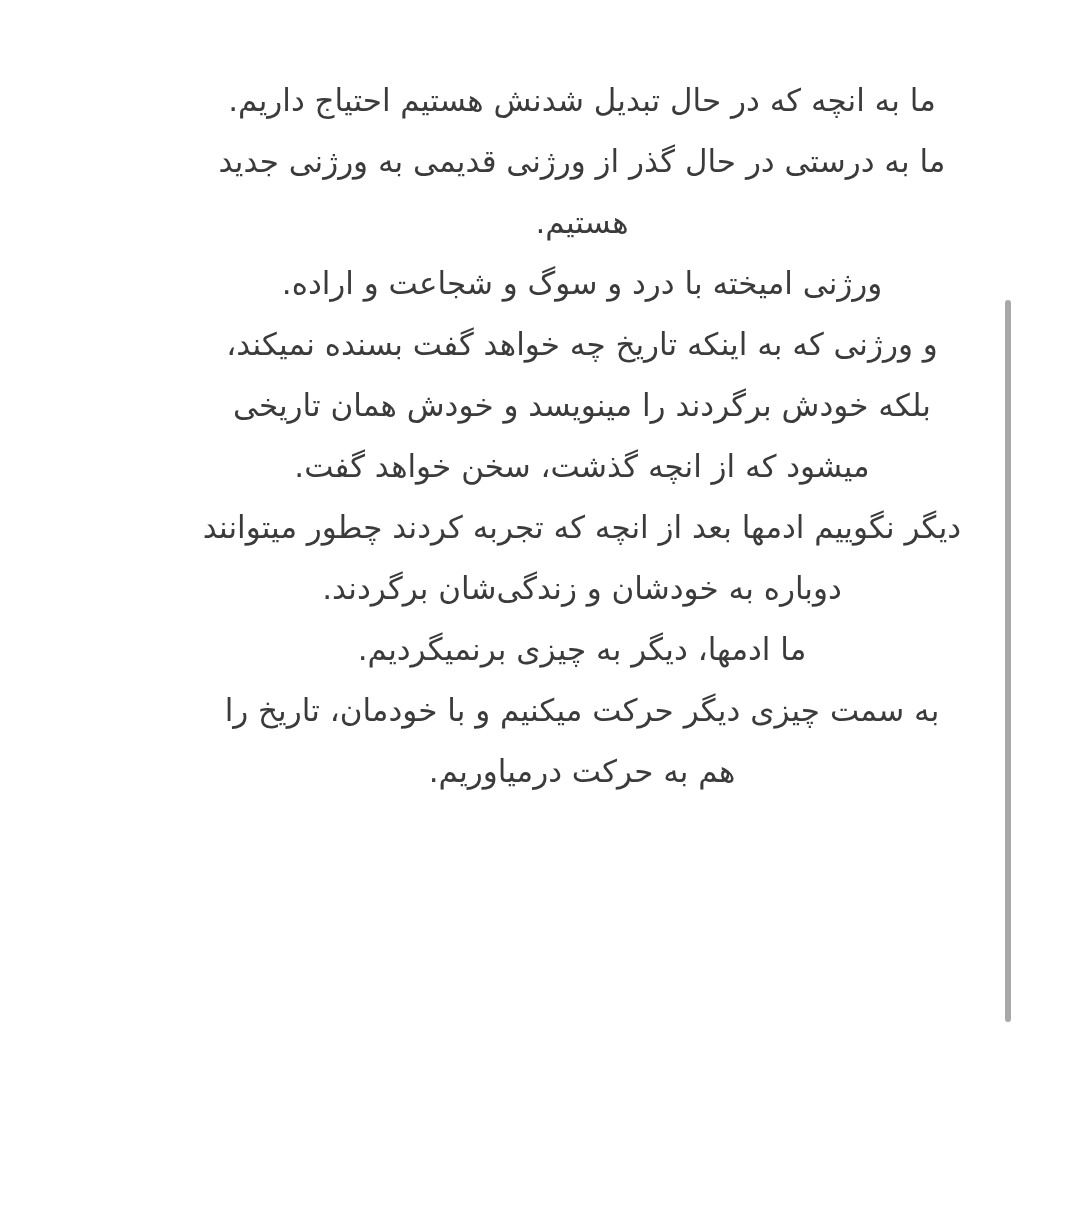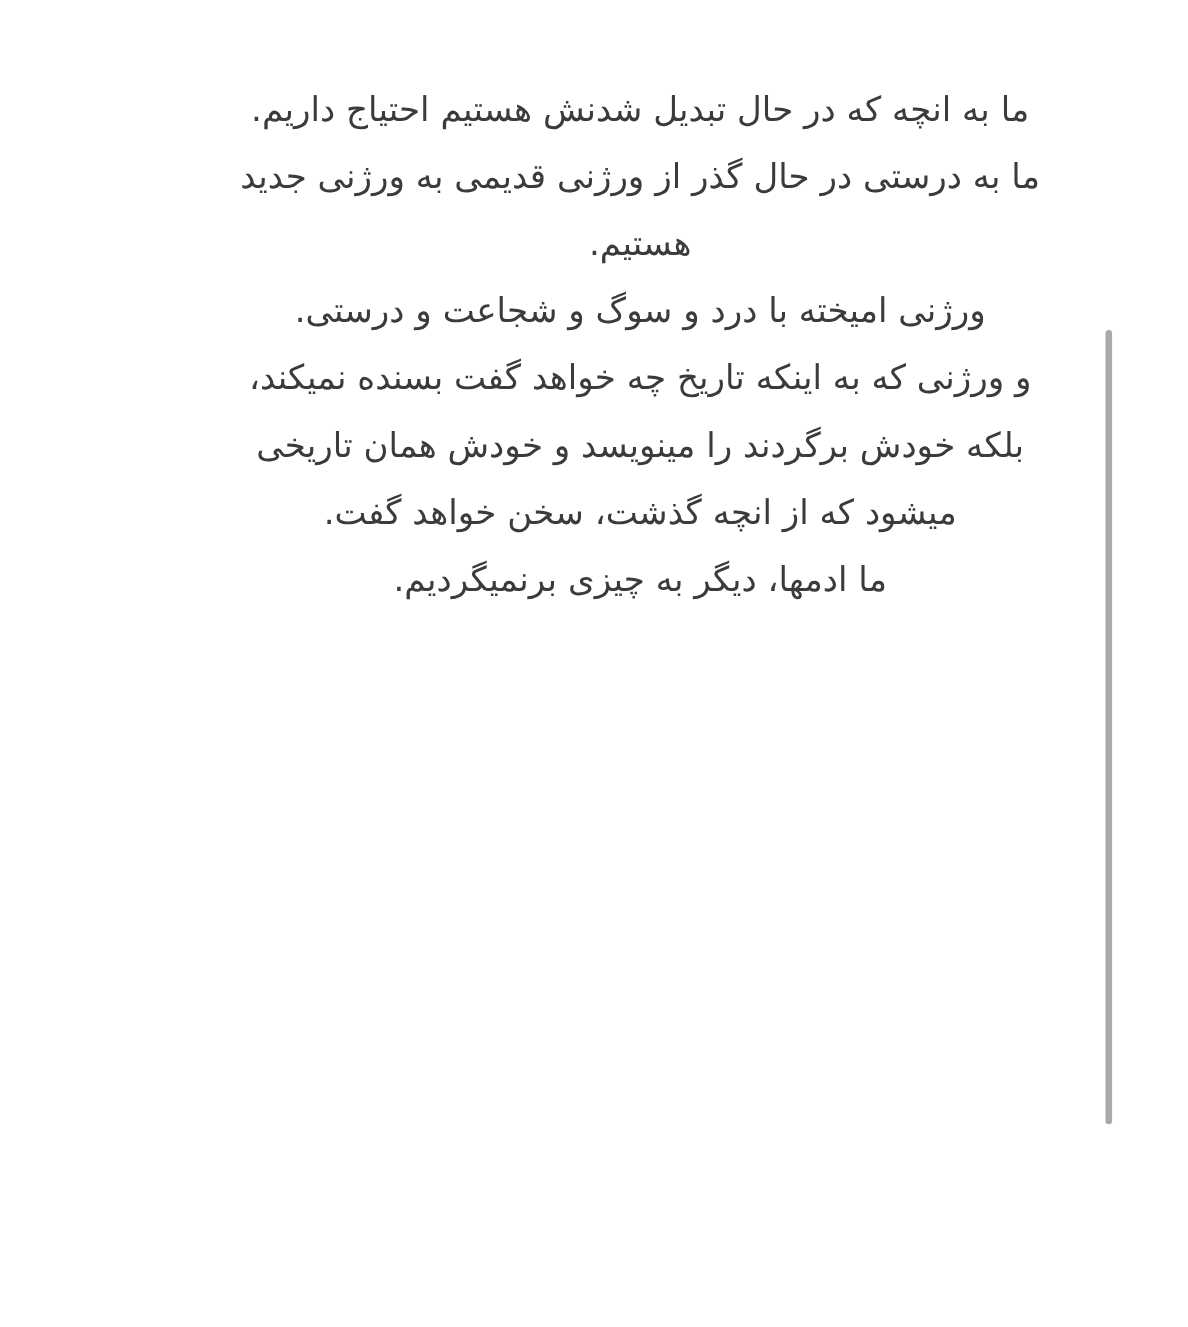--- a/index.html
+++ b/index.html
@@ -49,21 +49,23 @@
       border-radius: 3px;
     }
   </style>
 </head>
 <body>
 
 <div class="page">
   <div class="text-block">
     <p class="para">ما به انچه که در حال تبدیل شدنش هستیم احتیاج داریم.</p>
     <p class="para">ما به درستی در حال گذر از ورژنی قدیمی به ورژنی جدید هستیم.</p>
-    <p class="para">ورژنی امیخته با درد و سوگ و شجاعت و درستی.</p>
+    <p class="para">ورژنی امیخته با درد و سوگ و شجاعت و اراده.</p>
     <p class="para">و ورژنی که به اینکه تاریخ چه خواهد گفت بسنده نمیکند، بلکه خودش برگردند را مینویسد و خودش همان تاریخی میشود که از انچه گذشت، سخن خواهد گفت.</p>
+    <p class="para">دیگر نگوییم ادمها بعد از انچه که تجربه کردند چطور میتوانند دوباره به خودشان و زندگی‌شان برگردند.</p>
     <p class="para">ما ادمها، دیگر به چیزی برنمیگردیم.</p>
+    <p class="para">به سمت چیزی دیگر حرکت میکنیم و با خودمان، تاریخ را هم به حرکت درمیاوریم.</p>
   </div>
 
   <div class="scrollbar-track">
     <div class="scrollbar-thumb"></div>
   </div>
 </div>
 
 </body></html>

